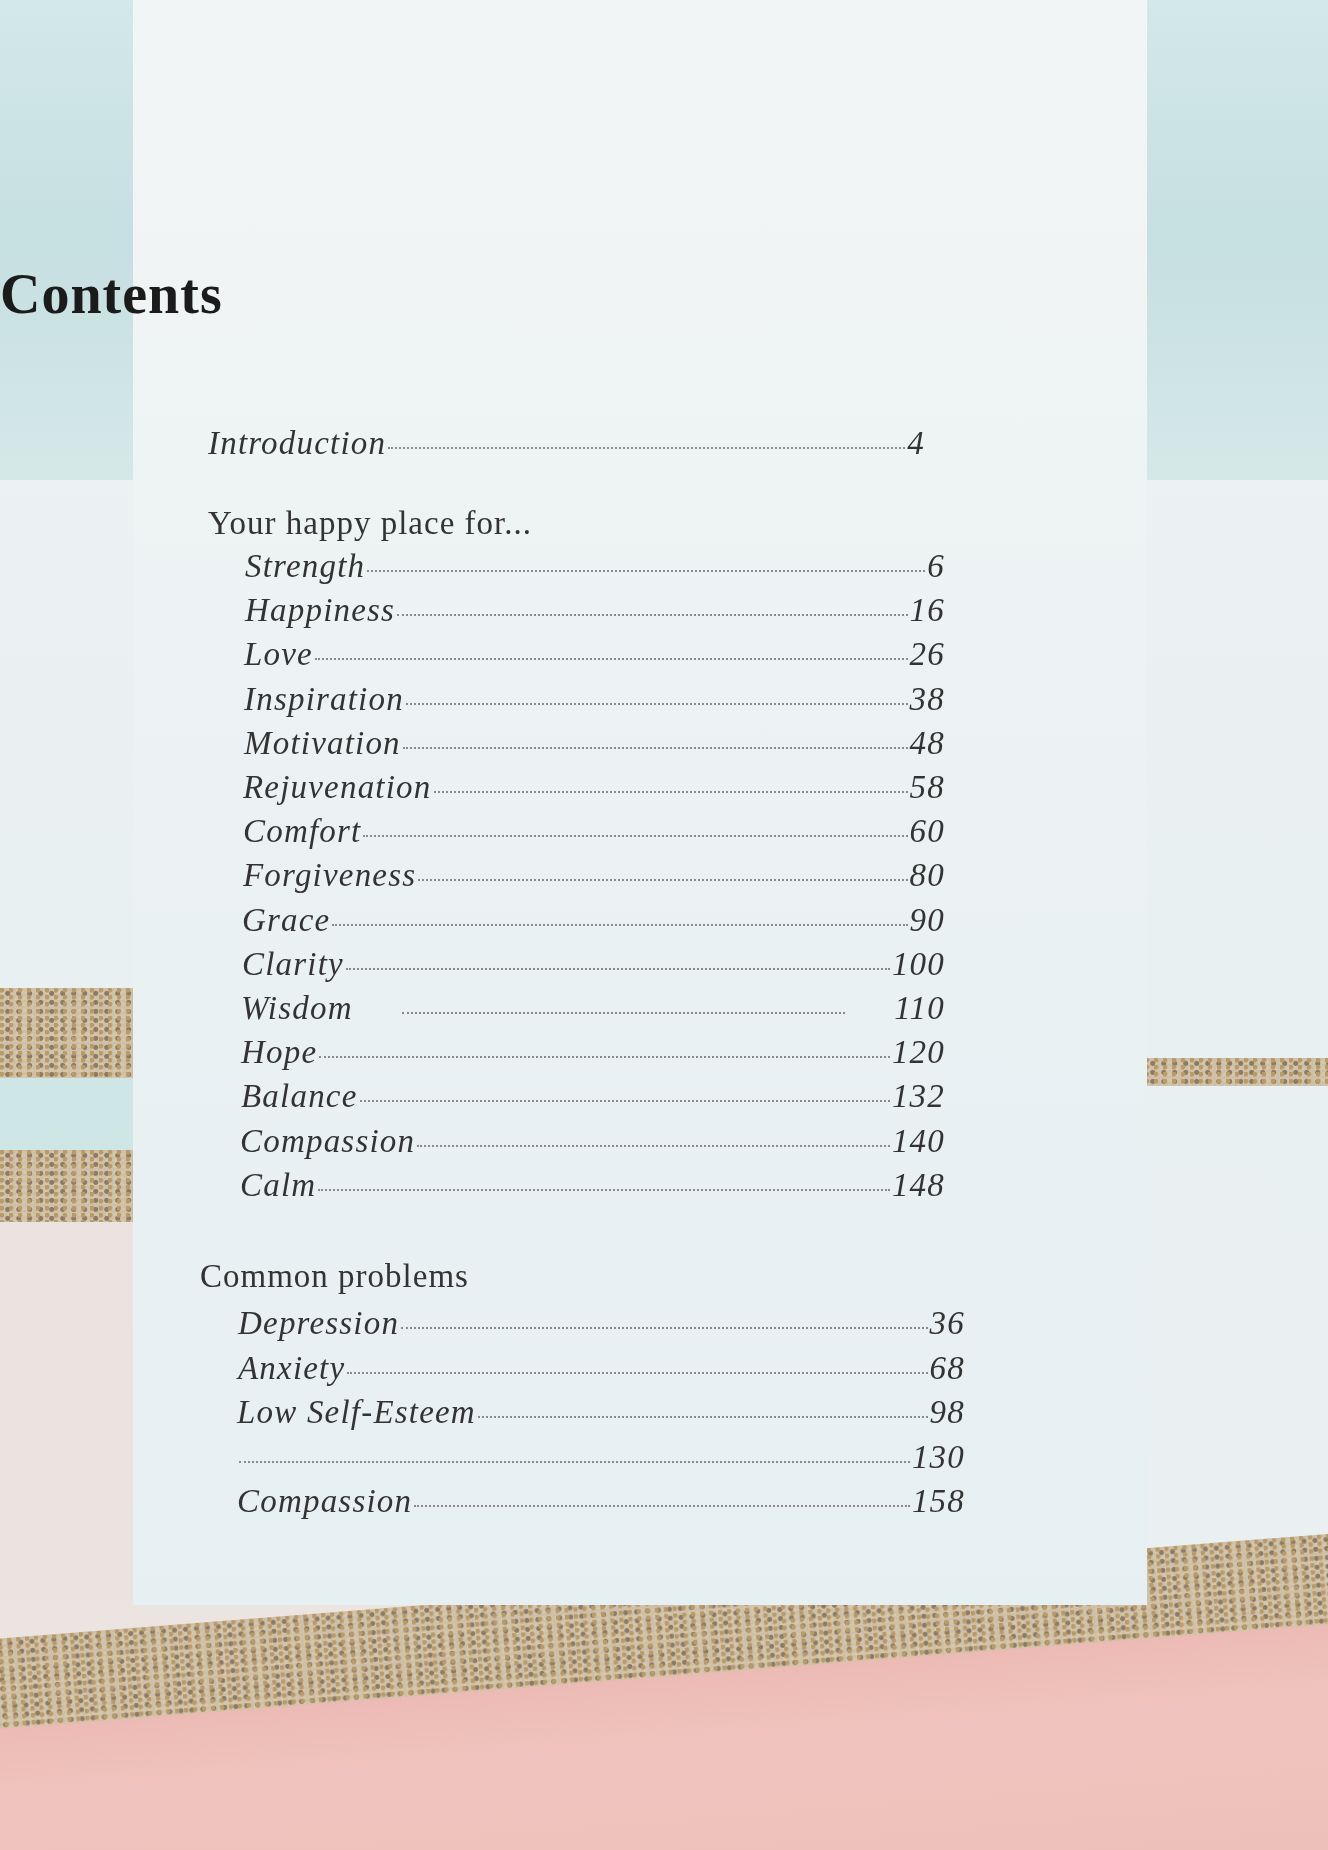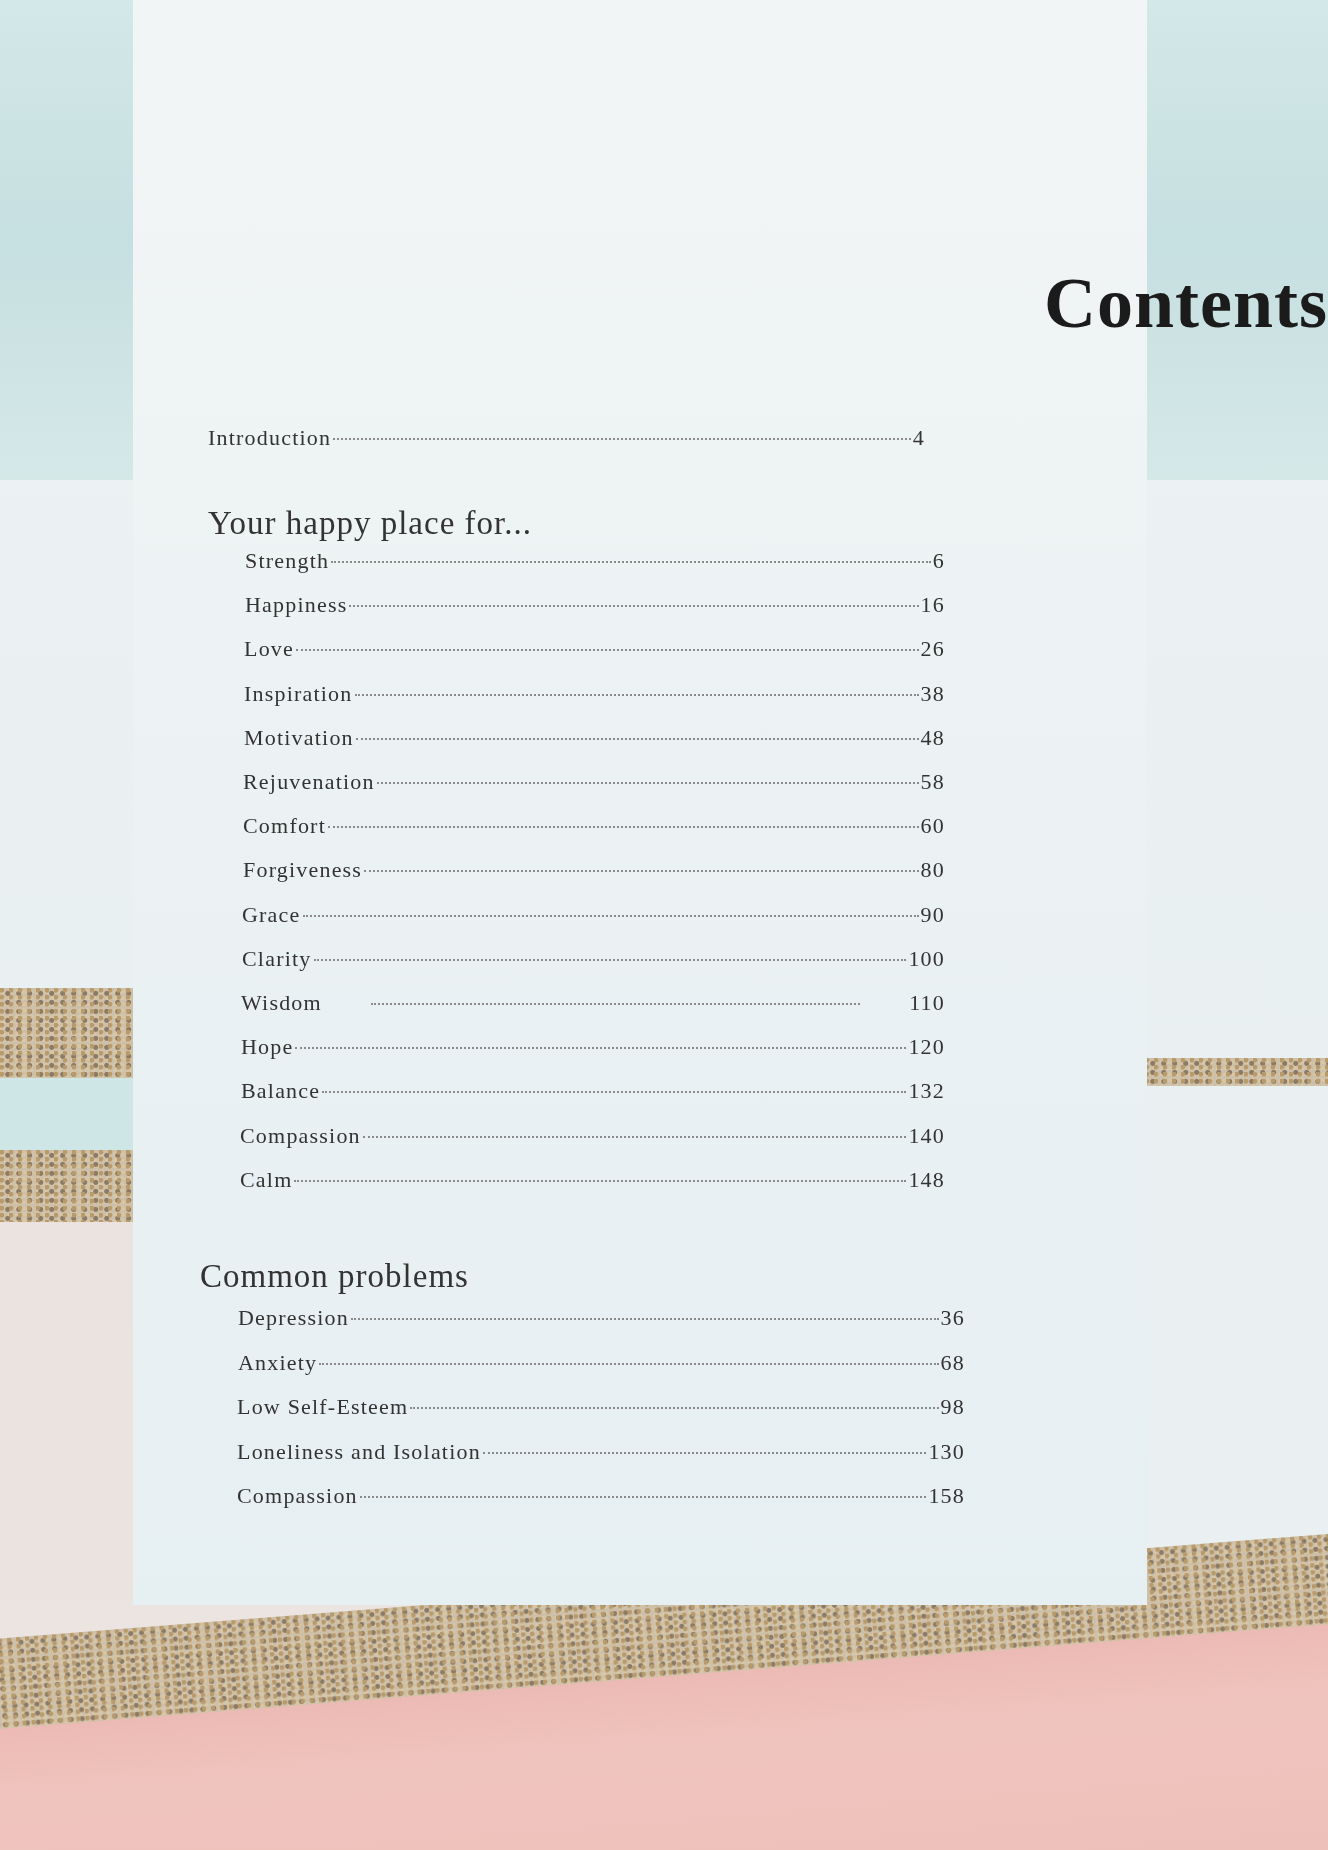--- a/index.html
+++ b/index.html
@@ -33,25 +33,25 @@
   .pink-bottom { position:absolute; left:-40px; right:-40px; top:1700px; height:260px;
     transform: rotate(-4.5deg); transform-origin:left top;
     background: linear-gradient(180deg,#eab6b0 0%, #f0c4be 40%, #eec0ba 100%); }
   .card {
     position:absolute; left:133px; top:0; width:1014px; height:1605px;
     background: linear-gradient(180deg,#f0f4f5 0%, #e6eff2 100%);
   }
   .card-top { position:absolute; left:0; top:0; right:0; height:990px;
     background: linear-gradient(180deg,#f2f5f5 0%, #eaf1f3 100%); }
   .title {
-    position:absolute; left:0; width:1328px; top:262px; text-align:right;
-    font-size:72px; color:#1b1b1b; letter-spacing:1px;
+    position:absolute; left:0; width:1328px; top:262px; text-align:left;
+    font-size:56px; color:#1b1b1b; letter-spacing:1px;
   }
   .toc { position:absolute; left:0; top:0; width:1328px; color:#333; }
-  .row { position:absolute; display:flex; align-items:baseline; font-size:22px; letter-spacing:1.2px; }
+  .row { position:absolute; display:flex; align-items:baseline; font-size:33px; letter-spacing:1.2px;font-style:italic; }
   .row .label { white-space:nowrap; }
   .row .leader {
     flex:1; margin:0 2px; border-bottom:2px dotted #8a8a8a; transform: translateY(-5px);
   }
   .row .num { white-space:nowrap; }
   .heading { position:absolute; font-size:33px; color:#333; letter-spacing:1px; }
 </style>
 </head>
 <body>
 
@@ -172,21 +172,20 @@
         <span class="label">Anxiety</span>
         <span class="leader"></span>
         <span class="num">68</span>
       </div>
       <div class="row" style="left: 237px; width: 728px; top: 1394.2px;">
         <span class="label">Low Self-Esteem</span>
         <span class="leader"></span>
         <span class="num">98</span>
       </div>
       <div class="row" style="left: 237px; width: 728px; top: 1438.8px;">
-        <span class="label">Loneliness and Isolation</span>
         <span class="leader"></span>
         <span class="num">130</span>
       </div>
       <div class="row" style="left: 237px; width: 728px; top: 1483.4px;">
         <span class="label">Compassion</span>
         <span class="leader"></span>
         <span class="num">158</span>
       </div>
     </div>
 </div>

